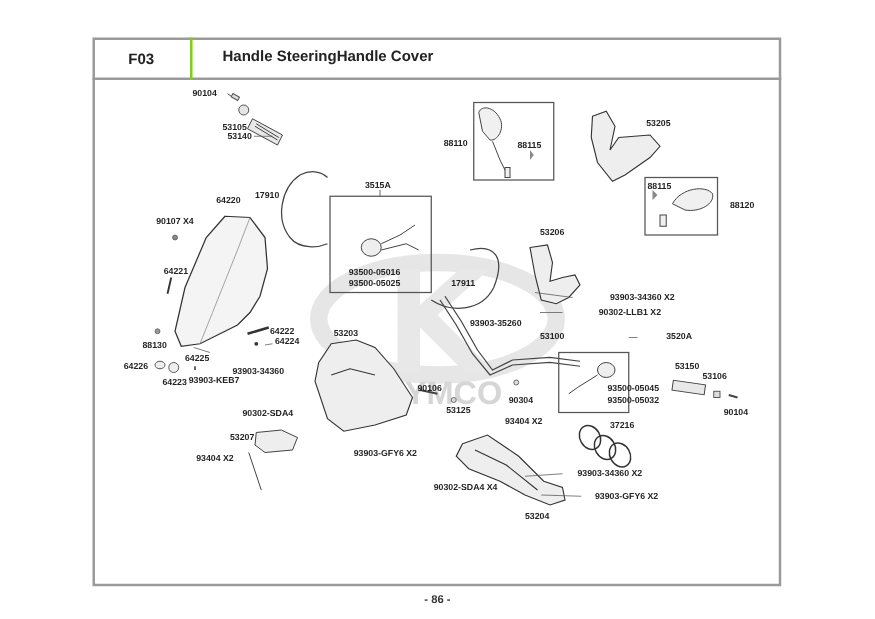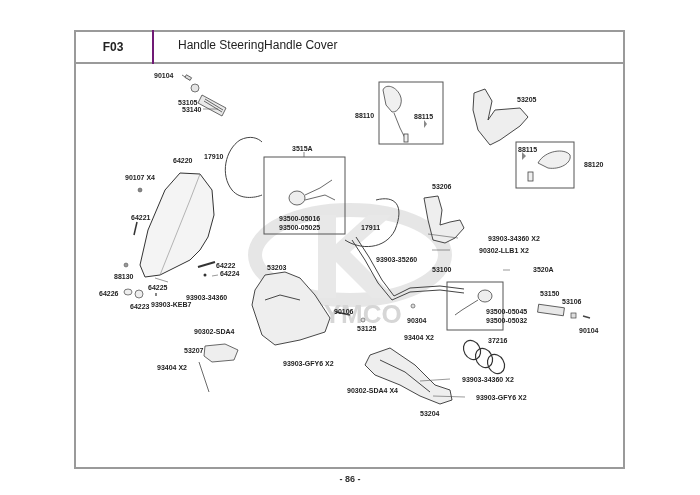--- a/index.html
+++ b/index.html
@@ -3,24 +3,24 @@
 <meta charset="utf-8">
 <style>
   html, body { margin:0; padding:0; background:#ffffff; }
   body { width:700px; height:495px; position:relative; overflow:hidden;
          font-family:"Liberation Sans", sans-serif; color:#222; }
   .frame { position:absolute; left:74px; top:30px; width:551px; height:439px;
            border:2px solid #9a9a9a; box-sizing:border-box; }
   .hdr-sep { position:absolute; left:74px; top:62px; width:551px; height:0;
              border-top:2px solid #9a9a9a; }
   .code-box { position:absolute; left:74px; top:30px; width:80px; height:34px;
-              border-right:2px solid #701a75; box-sizing:border-box;
+              border-right:2px solid #84cc16; box-sizing:border-box;
               display:flex; align-items:center; justify-content:center;
               font-weight:bold; font-size:12px; }
-  .title { position:absolute; left:178px; top:38px; font-weight:normal; font-size:12px; }
+  .title { position:absolute; left:178px; top:38px; font-weight:bold; font-size:12px; }
   .page-num { position:absolute; left:0; width:700px; top:474px; text-align:center;
               font-weight:bold; font-size:9px; color:#333; }
   .lbl { position:absolute; font-size:7px; font-weight:bold; color:#222;
          white-space:nowrap; line-height:8px; }
   svg.art { position:absolute; left:0; top:0; }
 </style>
 </head>
 <body>
 
 <div class="frame"></div>

